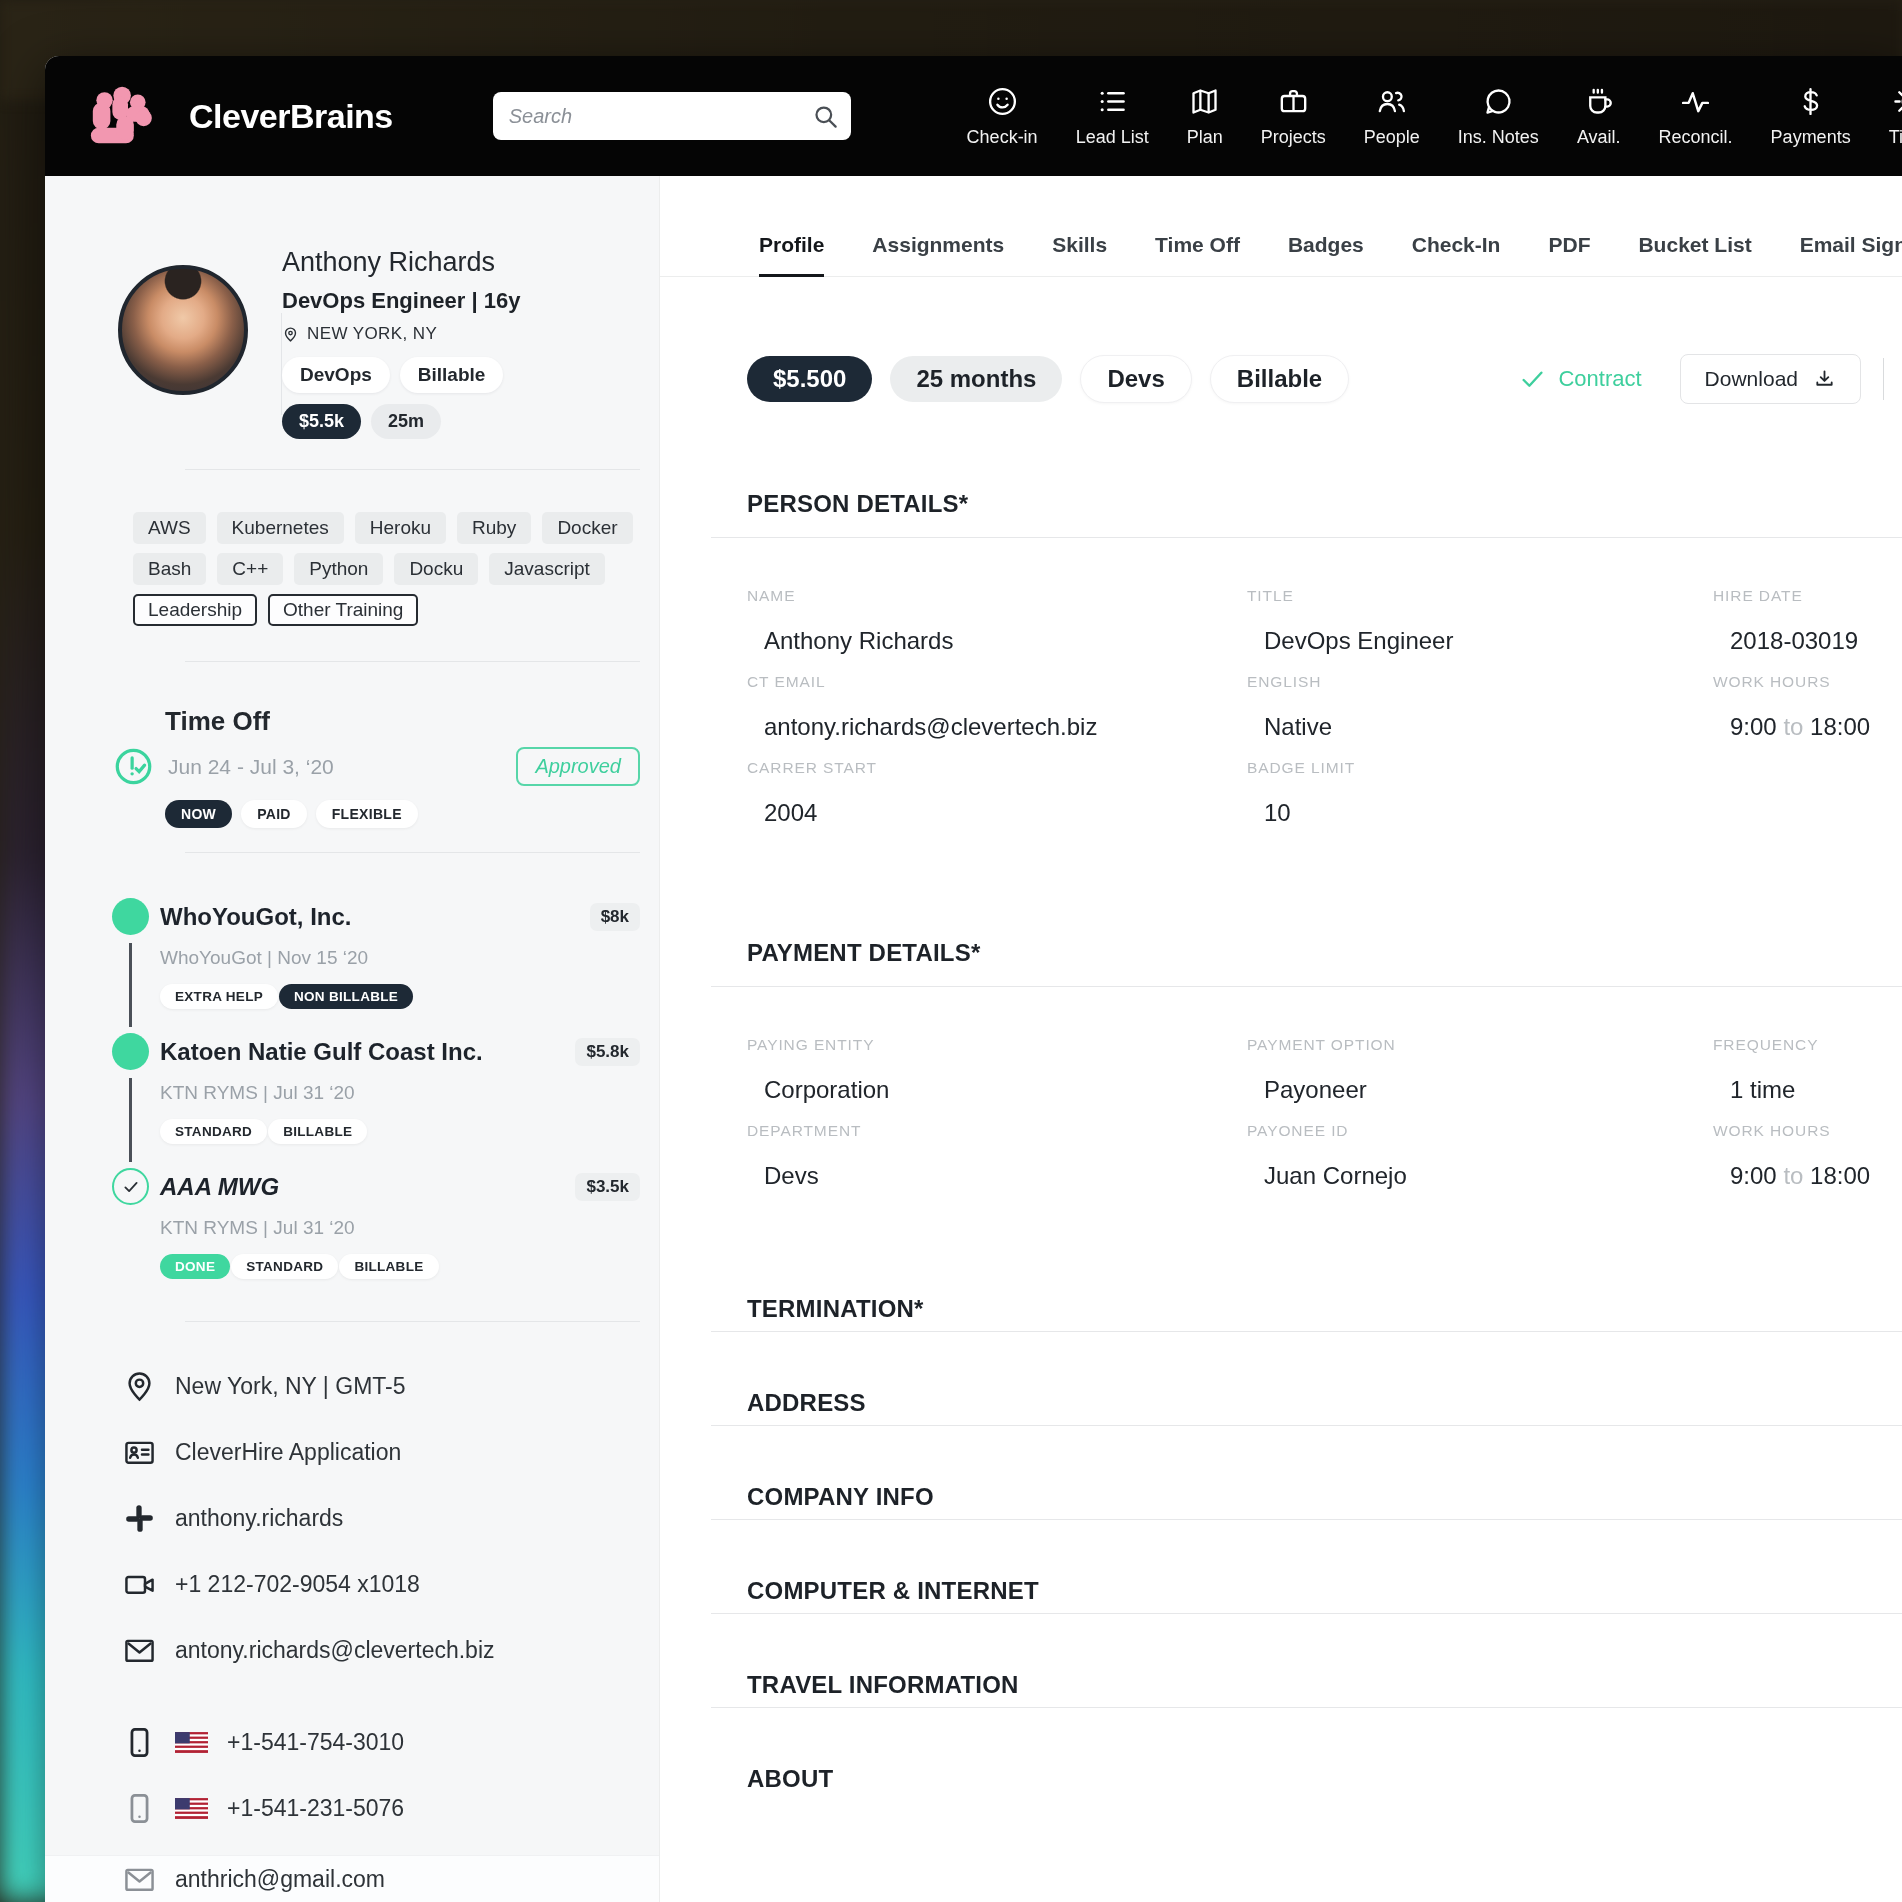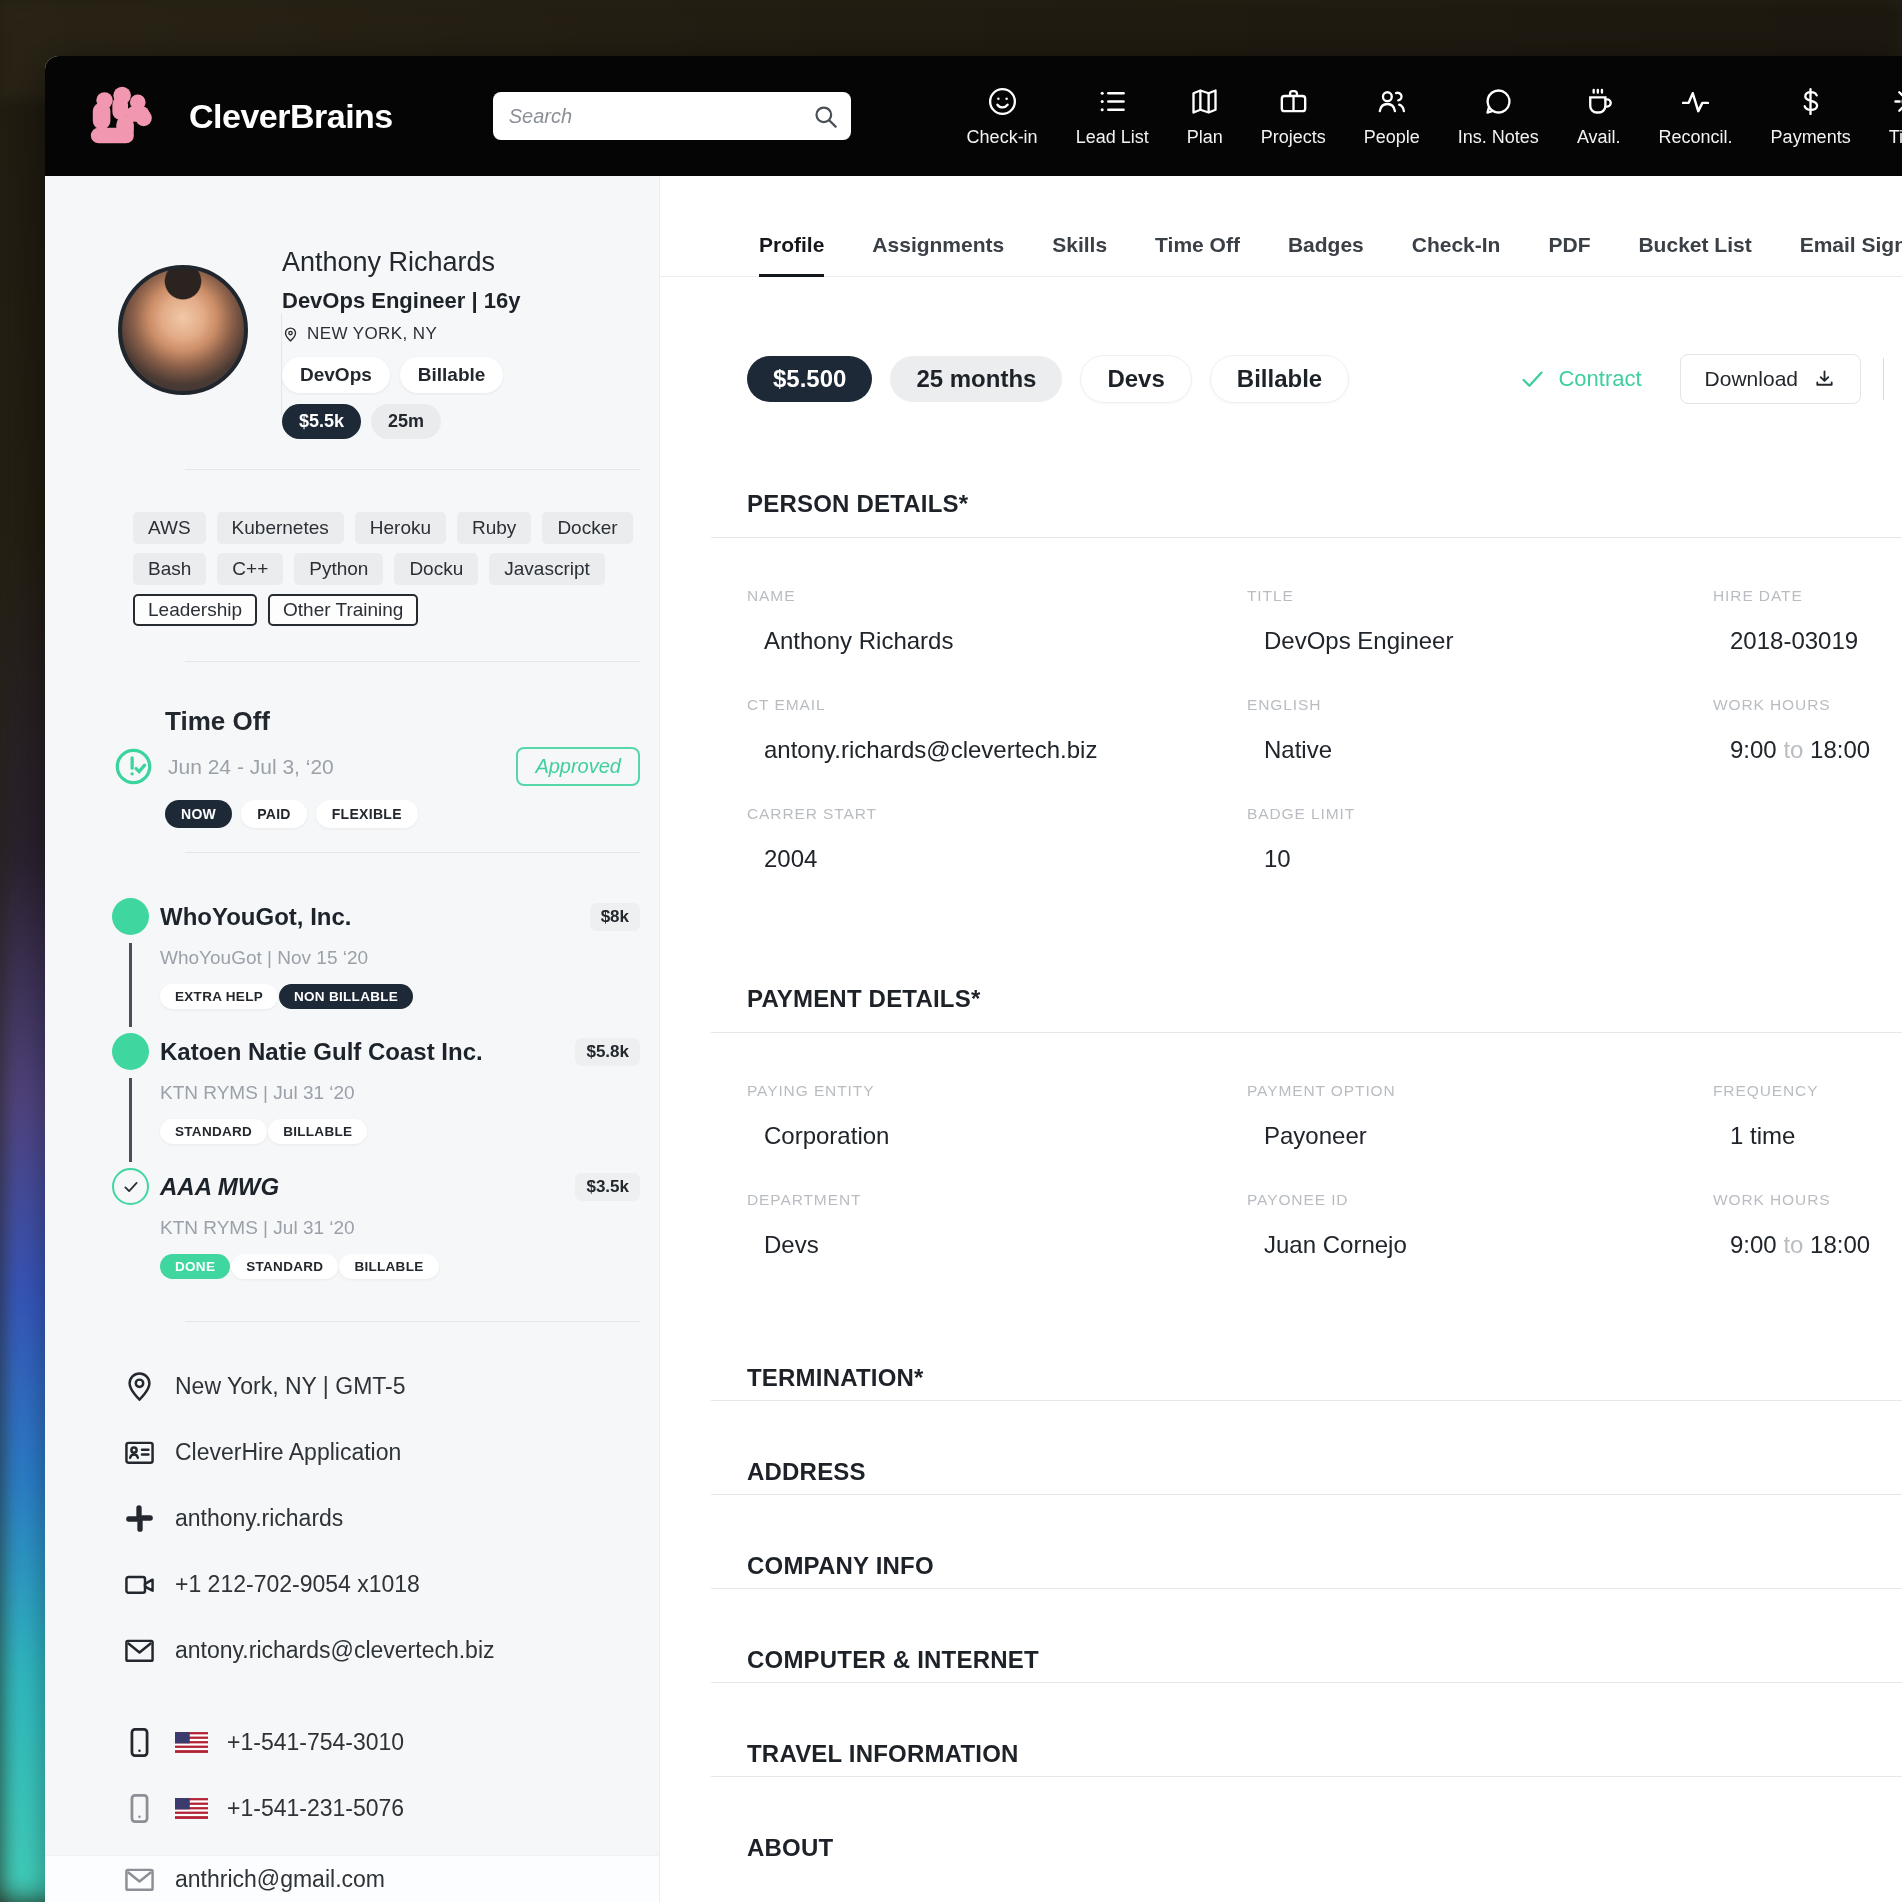--- a/index.html
+++ b/index.html
@@ -115,21 +115,21 @@
   .download-btn svg { width:23px; height:23px; }
   .vbar { width:1px; height:42px; background:#d9dbdd; margin-left:22px; }
 
   .sec { margin-left:87px; }
   .sec h2 { font-size:24px; font-weight:700; color:#1d2228; letter-spacing:.2px; }
   .sec .hr { height:1px; background:#e6e7e9; margin-left:-36px; }
   .sec-person h2 { margin-top:86px; }
   .sec-person .hr { margin-top:19px; }
   .sec-pay h2 { margin-top:112px; }
   .sec-pay .hr { margin-top:19px; }
-  .fgrid { display:grid; grid-template-columns:500px 466px 1fr; margin-top:49px; row-gap:41px; }
+  .fgrid { display:grid; grid-template-columns:500px 466px 1fr; margin-top:49px; row-gap:18px; }
   .flabel { display:block; font-size:15.5px; color:#b9bdc1; letter-spacing:.9px; }
   .fval { display:block; margin:22px 0 0 17px; font-size:24px; color:#20252b; }
   .fval .sep { color:#b9bdc1; }
   .sec-empty h2 { margin-top:57px; }
   .sec-empty .hr { margin-top:8px; }
   .sec-empty.first h2 { margin-top:105px; }
 </style>
 </head>
 <body>
 

